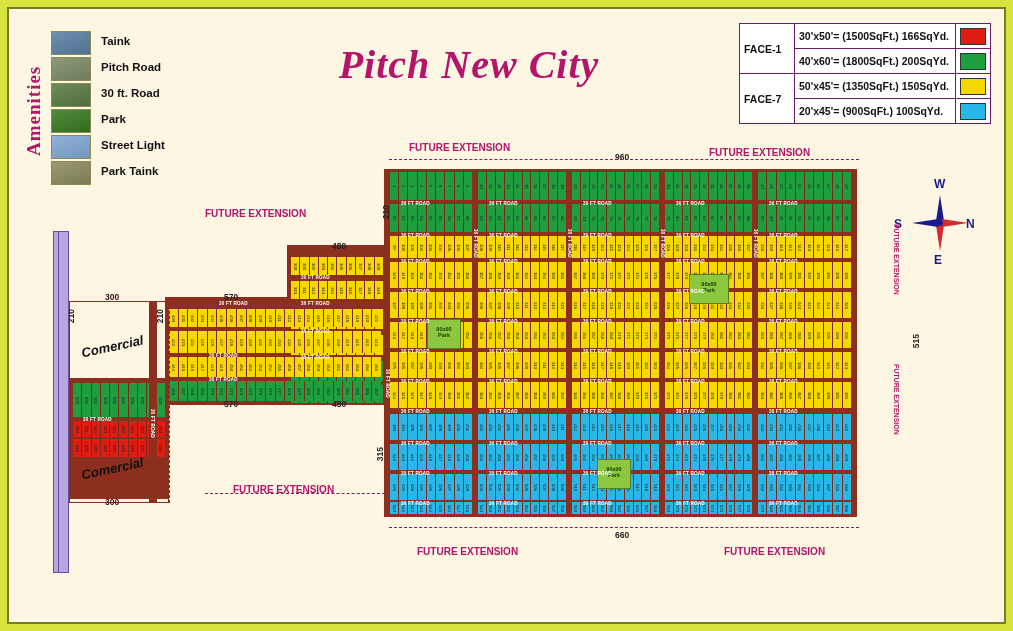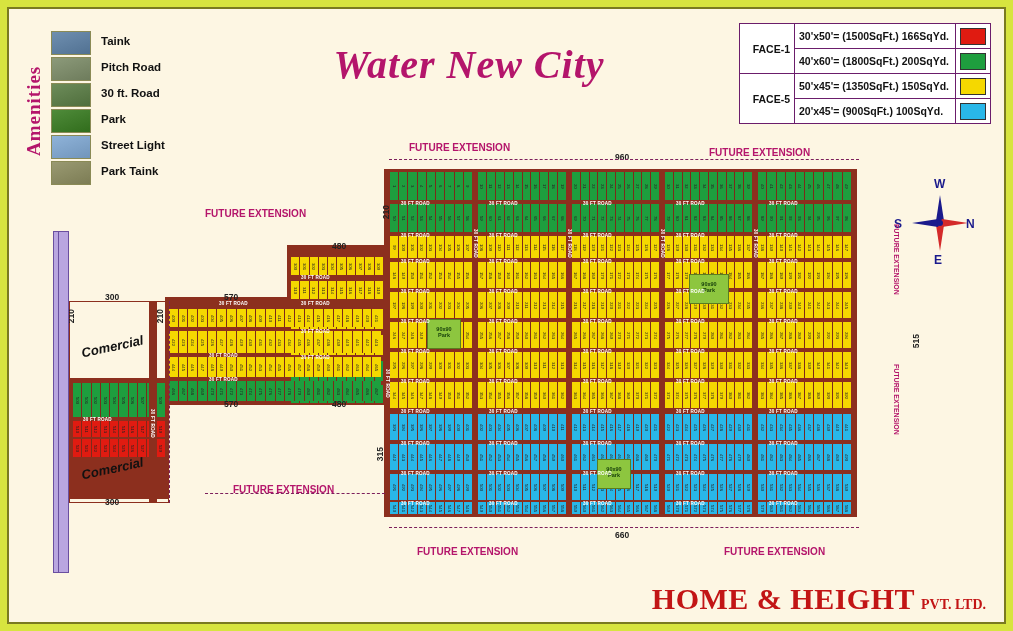--- a/index.html
+++ b/index.html
@@ -51,21 +51,21 @@
 
   
   #legend{
     position:absolute;left:730px;top:14px;width:252px;
     border:1.5px solid #6b1d6b;border-collapse:collapse;background:#fff;
   }
   #legend td{
     border:1px solid #6b1d6b;font-size:10.5px;font-weight:bold;color:#111;
     padding:3px 4px;height:18px;
   }
-  .legend-face{width:46px;text-align:right;color:#6b1d6b;font-size:11px;margin-top:20px;}
+  .legend-face{width:46px;text-align:left;color:#6b1d6b;font-size:11px;margin-top:20px;}
   .legend-sw{width:26px;padding:0;}
   .legend-sw div{width:24px;height:15px;margin:auto;border:1px solid #333;}
 
   
   #compass{position:absolute;left:895px;top:178px;width:72px;height:72px;}
   .comp-l{position:absolute;font-size:12px;font-weight:bold;color:#1a1a8c;}
 
   
   #plate{position:absolute;left:0;top:0;width:1013px;height:631px;}
 
@@ -166,39 +166,39 @@
         <div class="amen-row" style="top: 126px;">
           <div class="amen-thumb" style="background: linear-gradient(160deg, rgb(143, 179, 217), rgb(113, 149, 187));"></div>
           <div class="amen-label">Street Light</div>
         </div>
         <div class="amen-row" style="top: 152px;">
           <div class="amen-thumb" style="background: linear-gradient(160deg, rgb(154, 154, 114), rgb(124, 124, 84));"></div>
           <div class="amen-label">Park Taink</div>
         </div>
       </div>
 
-    <div id="map-title">Water New City</div>
+    <div id="map-title">Pitch New City</div>
 
     <table id="legend">
       <tbody id="legend-body">
           <tr>
             <td class="legend-face" rowspan="2">FACE-1</td>
             <td>30'x50'= (1500SqFt.) 166SqYd.</td>
             <td class="legend-sw">
               <div style="background: rgb(224, 27, 17);"></div>
             </td>
           </tr>
           <tr>
             <td>40'x60'= (1800SqFt.) 200SqYd.</td>
             <td class="legend-sw">
               <div style="background: rgb(30, 158, 62);"></div>
             </td>
           </tr>
           <tr>
-            <td class="legend-face" rowspan="2">FACE-5</td>
+            <td class="legend-face" rowspan="2">FACE-7</td>
             <td>50'x45'= (1350SqFt.) 150SqYd.</td>
             <td class="legend-sw">
               <div style="background: rgb(245, 216, 0);"></div>
             </td>
           </tr>
           <tr>
             <td>20'x45'= (900SqFt.) 100SqYd.</td>
             <td class="legend-sw">
               <div style="background: rgb(41, 183, 232);"></div>
             </td>
@@ -1259,19 +1259,16 @@
           <div style="position: absolute; left: 884px; top: 355px; font-size: 7px; font-weight: bold; color: rgb(180, 21, 107); writing-mode: vertical-rl;">FUTURE EXTENSION</div>
         </div>
       <div id="plan-comm">
           <div class="comm" style="left: 72px; top: 330px;">Comercial</div>
           <div class="comm" style="left: 72px; top: 452px;">Comercial</div>
         </div>
       <div id="leftstrip"></div>
     </div>
 
     <div id="brand">
-      <div>
-        <span id="brand-main">HOME &amp; HEIGHT</span><span id="brand-sub">PVT. LTD.</span>
-      </div>
     </div>
 
   </div>
 </div>
 
 </body></html>

